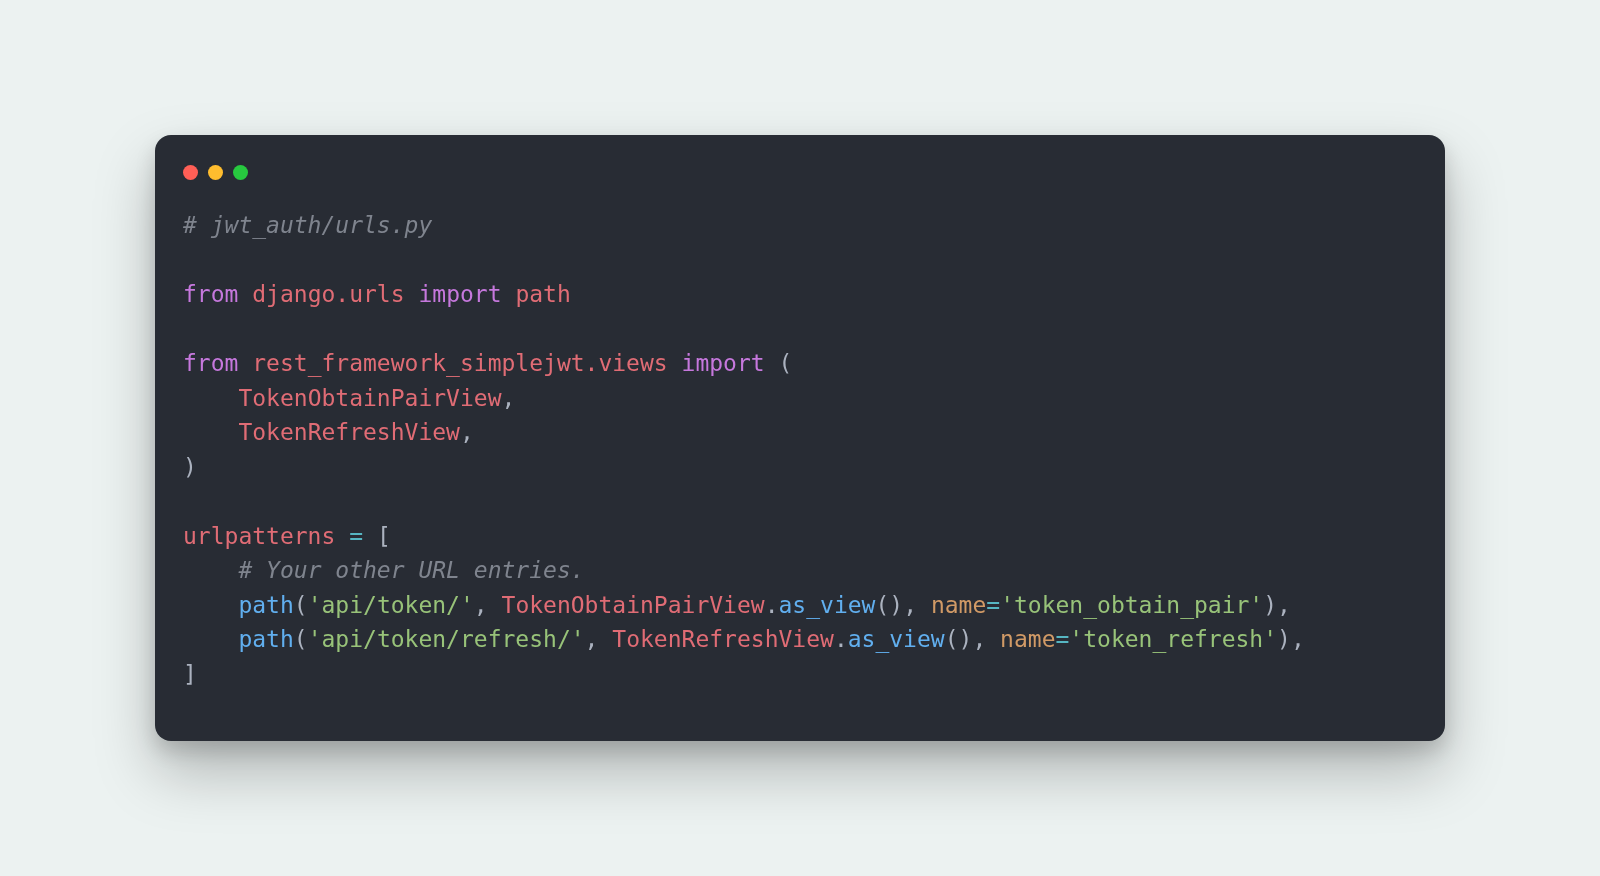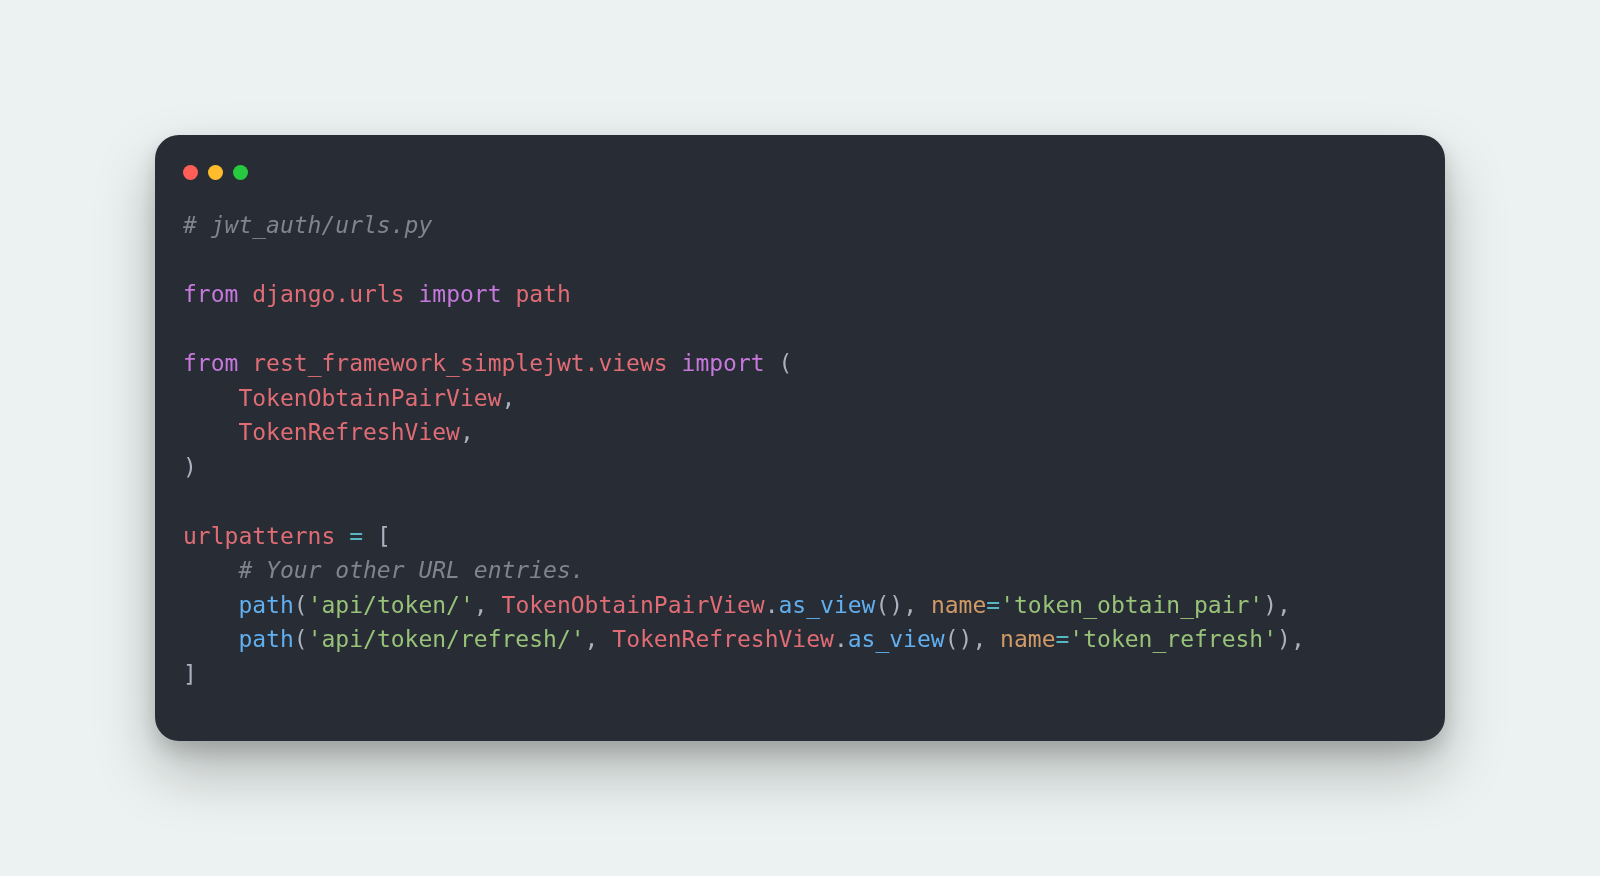--- a/index.html
+++ b/index.html
@@ -8,21 +8,21 @@
     width: 1600px;
     height: 876px;
     display: flex;
     align-items: center;
     justify-content: center;
     font-family: ui-monospace, "SF Mono", Menlo, Consolas, monospace;
   }
   .window {
     background: #282c34;
     width: 1290px;
-    border-radius: 24px;
+    border-radius: 16px;
     box-shadow: 0 30px 60px rgba(0,0,0,0.25), 0 10px 20px rgba(0,0,0,0.15);
     padding: 30px 4px 50px 0;
   }
   .titlebar {
     display: flex;
     gap: 10px;
     padding: 0 28px 28px 28px;
   }
   .dot {
     width: 15px;

